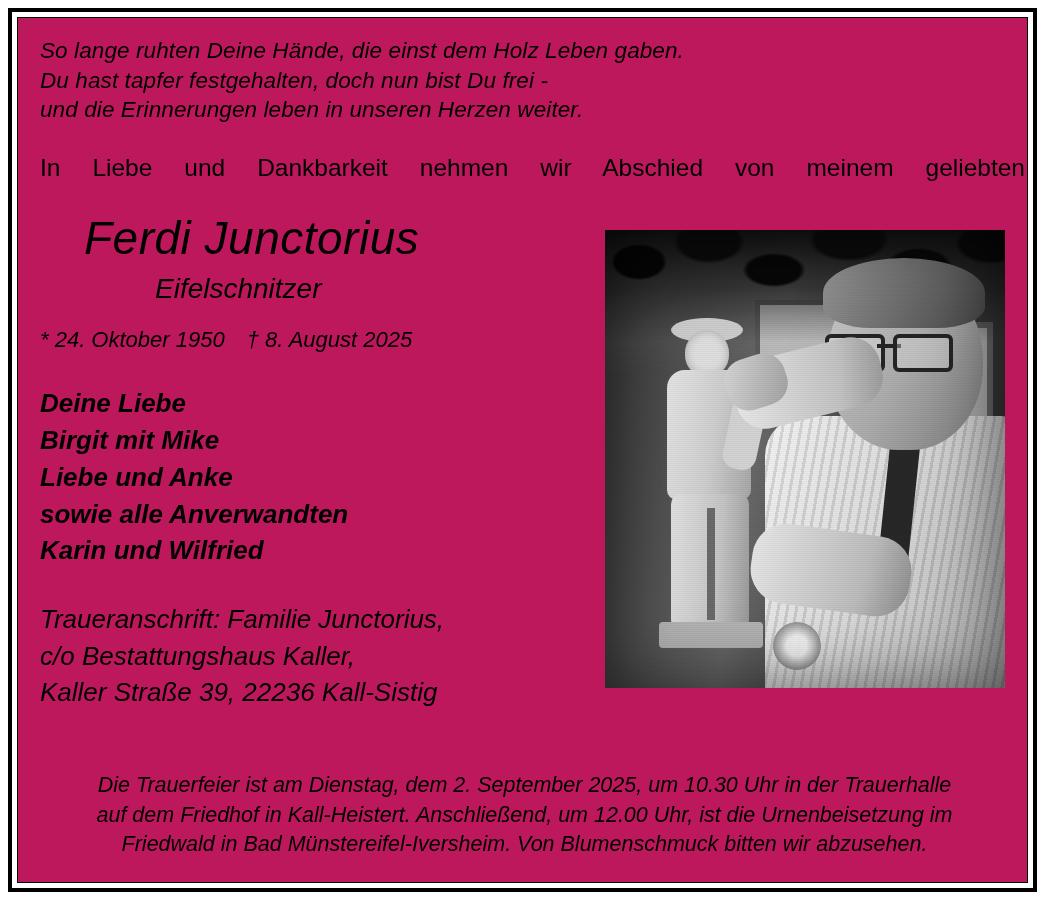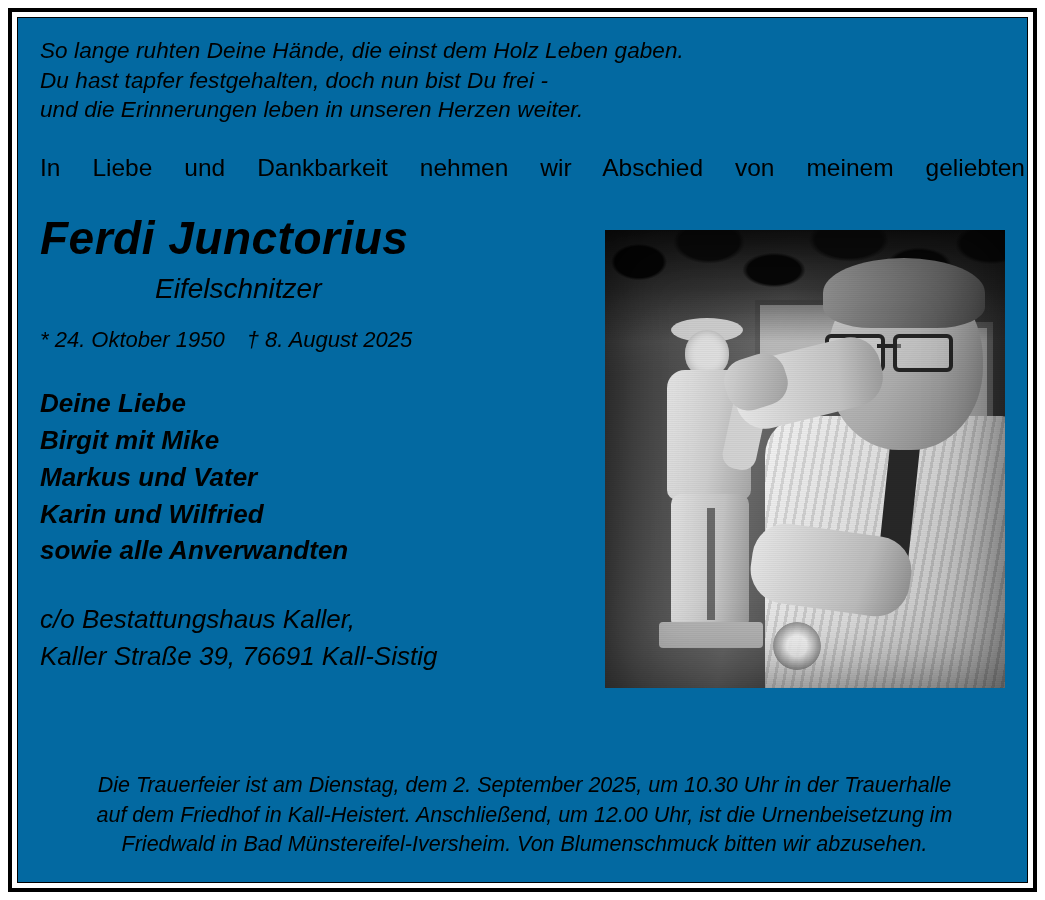--- a/index.html
+++ b/index.html
@@ -28,21 +28,21 @@
     height: 100%;
     border: 4px solid #000000;
     padding: 5px;
     background: #ffffff;
   }
   .frame-inner {
     box-sizing: border-box;
     width: 100%;
     height: 100%;
     border: 1px solid #000000;
-    background: #0369a1;
+    background: #be185d;
     position: relative;
     padding: 18px 22px 10px 22px;
   }
 
   .verse {
     font-style: italic;
     font-size: 22.5px;
     line-height: 1.32;
     letter-spacing: 0.1px;
   }
@@ -57,23 +57,24 @@
   .intro .line1 {
     text-align: justify;
     text-align-last: justify;
     white-space: nowrap;
   }
   .intro .line2 { white-space: nowrap; }
 
   .name {
     margin-top: 26px;
     font-size: 46px;
-    font-weight: bold;
+    font-weight: normal;
     font-style: italic;
     letter-spacing: 0.5px;
+    margin-left: 44px;
   }
   .profession {
     margin-top: 8px;
     margin-left: 115px;
     font-size: 28px;
     font-style: italic;
   }
   .dates {
     margin-top: 22px;
     font-size: 22px;
@@ -309,28 +310,29 @@
 
       <div class="profession">Eifelschnitzer</div>
 
       <div class="dates">
         <span>* 24. Oktober 1950</span><span class="gap"></span><span>† 8. August 2025</span>
       </div>
 
       <div class="family">
         <div>Deine Liebe</div>
         <div>Birgit mit Mike</div>
-        <div>Markus und Vater</div>
+        <div>Liebe und Anke</div>
+        <div>sowie alle Anverwandten</div>
         <div>Karin und Wilfried</div>
-        <div>sowie alle Anverwandten</div>
       </div>
 
       <div class="address">
+        <div>Traueranschrift: Familie Junctorius,</div>
         <div>c/o Bestattungshaus Kaller,</div>
-        <div>Kaller Straße 39, 76691 Kall-Sistig</div>
+        <div>Kaller Straße 39, 22236 Kall-Sistig</div>
       </div>
 
       <div class="photo">
         <div class="bg"></div>
         <div class="wallframe2"></div>
         <div class="wallframe"></div>
         <div class="garland"></div>
 
         <div class="figure">
           <div class="fig-hat"></div>

